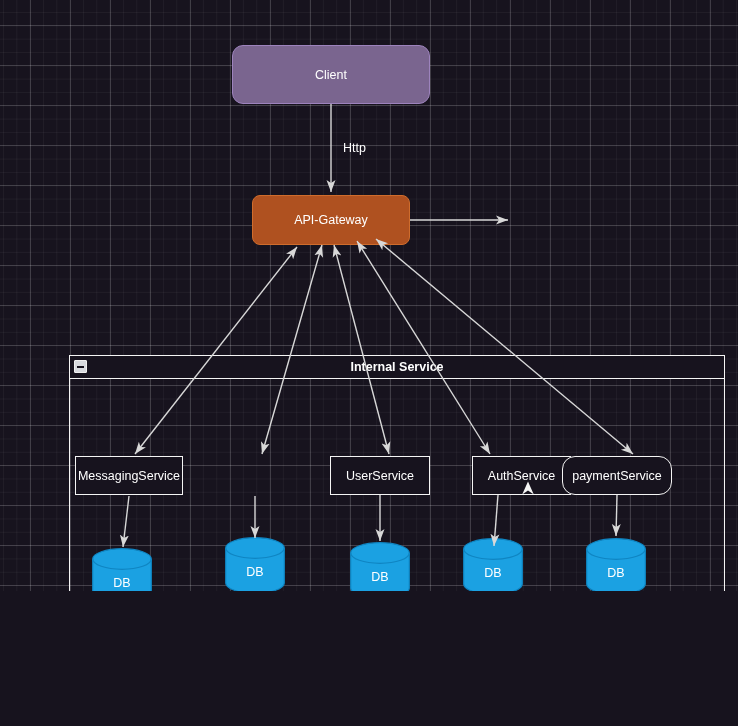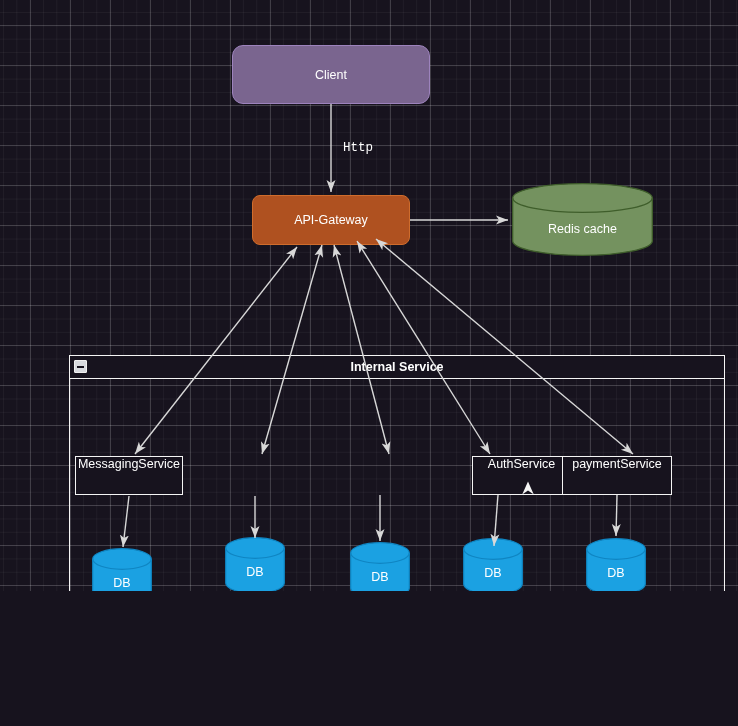--- a/index.html
+++ b/index.html
@@ -20,21 +20,21 @@
   .node{position:absolute;display:flex;align-items:center;justify-content:center;text-align:center;}
   .client{
     left:232px;top:45px;width:198px;height:59px;
     background:#7a658f;border:1px solid #9d83bd;border-radius:11px;z-index:2;
   }
   .gateway{
     left:252px;top:195px;width:158px;height:50px;
     background:#af5120;border:1px solid #cf6c2c;border-radius:8px;z-index:2;
   }
   .edge-label{
-    position:absolute;left:343px;top:141px;z-index:2;background:transparent;font-family:Liberation Mono, monospace;
+    position:absolute;left:343px;top:141px;z-index:2;background:transparent;
   }
   .cyl{position:absolute;z-index:2;}
   .cyl svg{display:block;}
   .cyl .cyl-label{
     position:absolute;left:0;width:100%;text-align:center;pointer-events:none;
   }
   .redis{left:512px;top:183px;width:141px;height:73px;}
   .redis .cyl-label{top:39px;}
   .db .cyl-label{top:28px;}
   .db-1{left:92px;top:548px;width:60px;height:57px;}
@@ -54,65 +54,61 @@
   }
   .collapse-btn{
     position:absolute;left:4px;top:4px;width:13px;height:13px;
     background:#d8dade;border:1px solid #f0f0f0;border-radius:1px;
     display:flex;align-items:center;justify-content:center;cursor:pointer;
   }
   .collapse-btn .minus{width:7px;height:2px;background:#17131e;}
   .service{
     position:absolute;top:456px;height:39px;z-index:2;
     background:#17131e;border:1px solid #f5f5f5;
-    display:flex;justify-content:center;text-align:center;
+    display:flex;align-items:center;justify-content:center;text-align:center;
   }
   .svc-1{left:75px;width:108px;}
   .svc-2{left:200px;width:111px;}
   .svc-3{left:330px;width:100px;}
   .svc-4{left:472px;width:99px;}
-  .svc-5{left:562px;width:110px;}
+  .svc-5{left:562px;width:110px;border-radius:13px;}
   .edges{position:absolute;left:0;top:0;z-index:3;pointer-events:none;}
   .edges path,.edges line{pointer-events:stroke;}
   .cursor{position:absolute;left:521px;top:481px;z-index:5;pointer-events:none;}
 </style>
 </head>
 <body>
 
 <div class="canvas">
 
   <div class="node client">
     <span>Client</span>
   </div>
 
   <div class="edge-label">Http</div>
 
   <div class="node gateway">
     <span>API-Gateway</span>
   </div>
 
-  <div class="cyl redis">
-    <svg width="141" height="73" viewBox="0 0 141 73">
-      <path d="M0.7,15 A69.8,14.3 0 0 1 140.3,15 L140.3,58 A69.8,14.3 0 0 1 0.7,58 Z" fill="#74925f" stroke="#3f5e2b" stroke-width="1.3"></path>
-      <path d="M0.7,15 A69.8,14.3 0 0 0 140.3,15" fill="none" stroke="#3f5e2b" stroke-width="1.3"></path>
-    </svg>
-    <div class="cyl-label">Redis cache</div>
-  </div>
 
   <div class="container-box">
     <div class="container-title">
       <span>Internal Service</span>
     </div>
     <div class="collapse-btn">
       <div class="minus"></div>
     </div>
   </div>
 
   <div class="service svc-1">
     <span>MessagingService</span>
+  </div>
+  <div class="service svc-3">
+    <span>UserService</span>
   </div>
   <div class="service svc-4">
     <span>AuthService</span>
   </div>
   <div class="service svc-5">
     <span>paymentService</span>
   </div>
 
   <div class="cyl db db-1">
     <svg width="60" height="57" viewBox="0 0 60 57">

